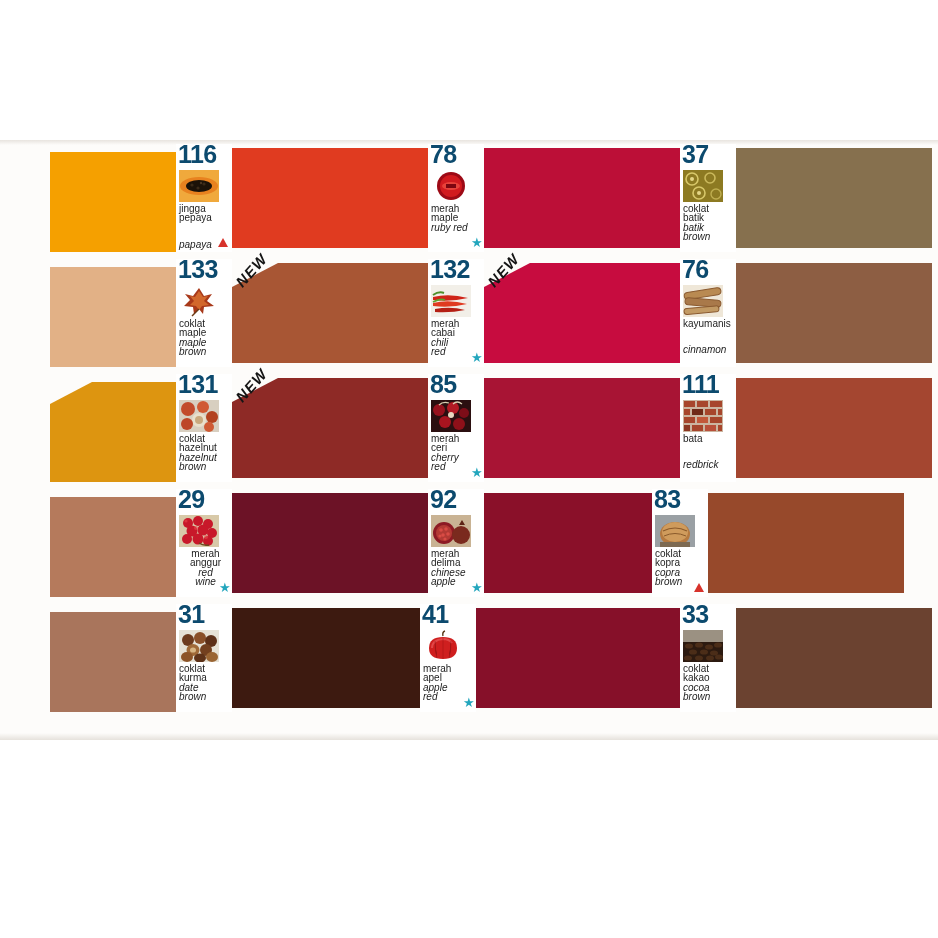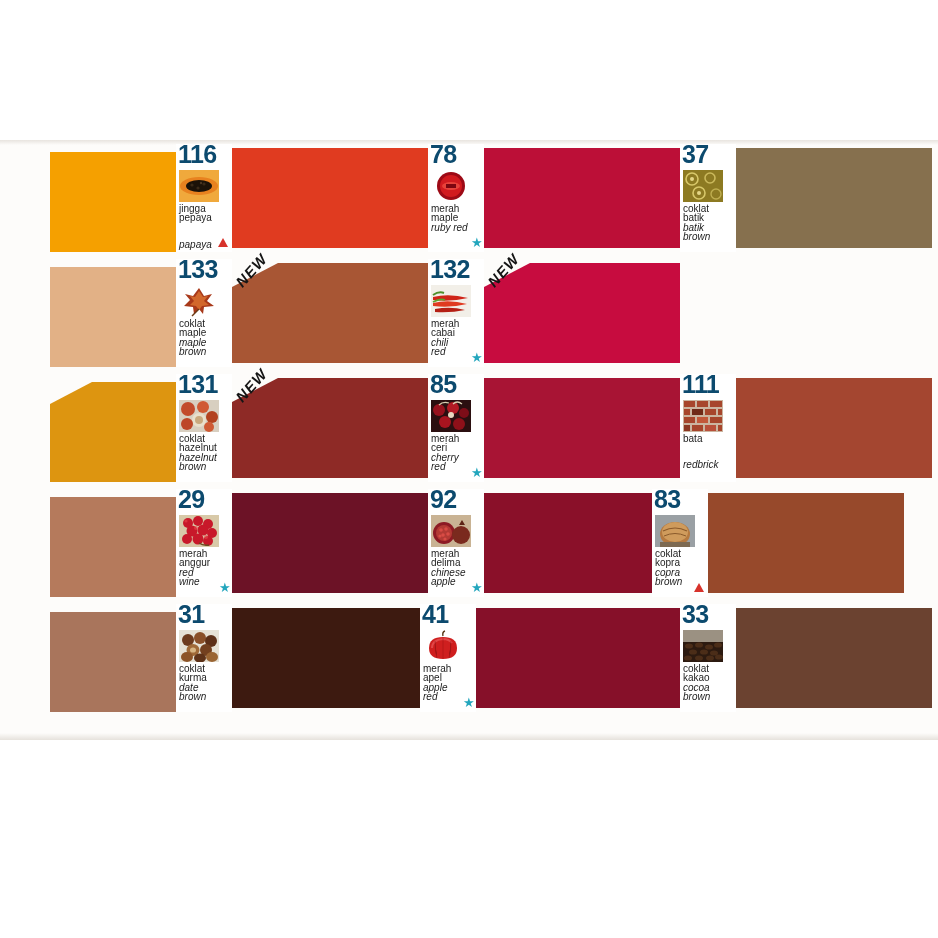--- a/index.html
+++ b/index.html
@@ -216,20 +216,40 @@
               <div class="names">
                 <span class="id">merah</span>
                 <span class="id">cabai</span>
                 <span class="en">chili</span>
                 <span class="en">red</span>
               </div>
               <div class="marker star">★</div>
             </div>
             <div class="chip" style="background: rgb(199, 12, 63);"></div>
             <div class="newtag">NEW</div>
+          </div>
+          <div class="cell" style="left: 686px; width: 252px;">
+            <div class="info">
+              <div class="code">76</div>
+              <div class="thumb">
+                <svg viewBox="0 0 40 32">
+                  <rect width="40" height="32" fill="#efe7d8"></rect>
+                  <g stroke="#8a5a30" stroke-width="1">
+                    <rect x="1" y="5" width="37" height="7" rx="3.5" fill="#b98a52" transform="rotate(-9 20 8)"></rect>
+                    <rect x="2" y="14" width="36" height="7" rx="3.5" fill="#a9794a" transform="rotate(5 20 17)"></rect>
+                    <rect x="1" y="22" width="35" height="6" rx="3" fill="#c29a64" transform="rotate(-5 20 25)"></rect>
+                  </g>
+                </svg>
+              </div>
+              <div class="names spaced">
+                <span class="id">kayumanis</span>
+                <span class="en">cinnamon</span>
+              </div>
+            </div>
+            <div class="chip" style="background: rgb(141, 94, 67);"></div>
           </div>
         </div>
         <div class="row" style="top: 234px; height: 108px;">
           <div class="edge-swatch newcut">
             <div class="chip" style="background: rgb(221, 149, 16);"></div>
             <div class="newtag">NEW</div>
           </div>
           <div class="cell newcut" style="left: 182px; width: 252px;">
             <div class="info">
               <div class="code">131</div>
@@ -310,21 +330,21 @@
                 <span class="en">redbrick</span>
               </div>
             </div>
             <div class="chip" style="background: rgb(164, 70, 48);"></div>
           </div>
         </div>
         <div class="row" style="top: 349px; height: 108px;">
           <div class="edge-swatch">
             <div class="chip" style="background: rgb(181, 122, 92);"></div>
           </div>
-          <div class="cell" style="left: 182px; width: 252px;">
+          <div class="cell" style="left: 182px; width: 252px; text-align: center;">
             <div class="info">
               <div class="code">29</div>
               <div class="thumb">
                 <svg viewBox="0 0 40 32">
                   <rect width="40" height="32" fill="#d8c9a8"></rect>
                   <g fill="#c8182a">
                     <circle cx="9" cy="8" r="5"></circle>
                     <circle cx="19" cy="6" r="5"></circle>
                     <circle cx="29" cy="9" r="5"></circle>
                     <circle cx="13" cy="16" r="5.5"></circle>

